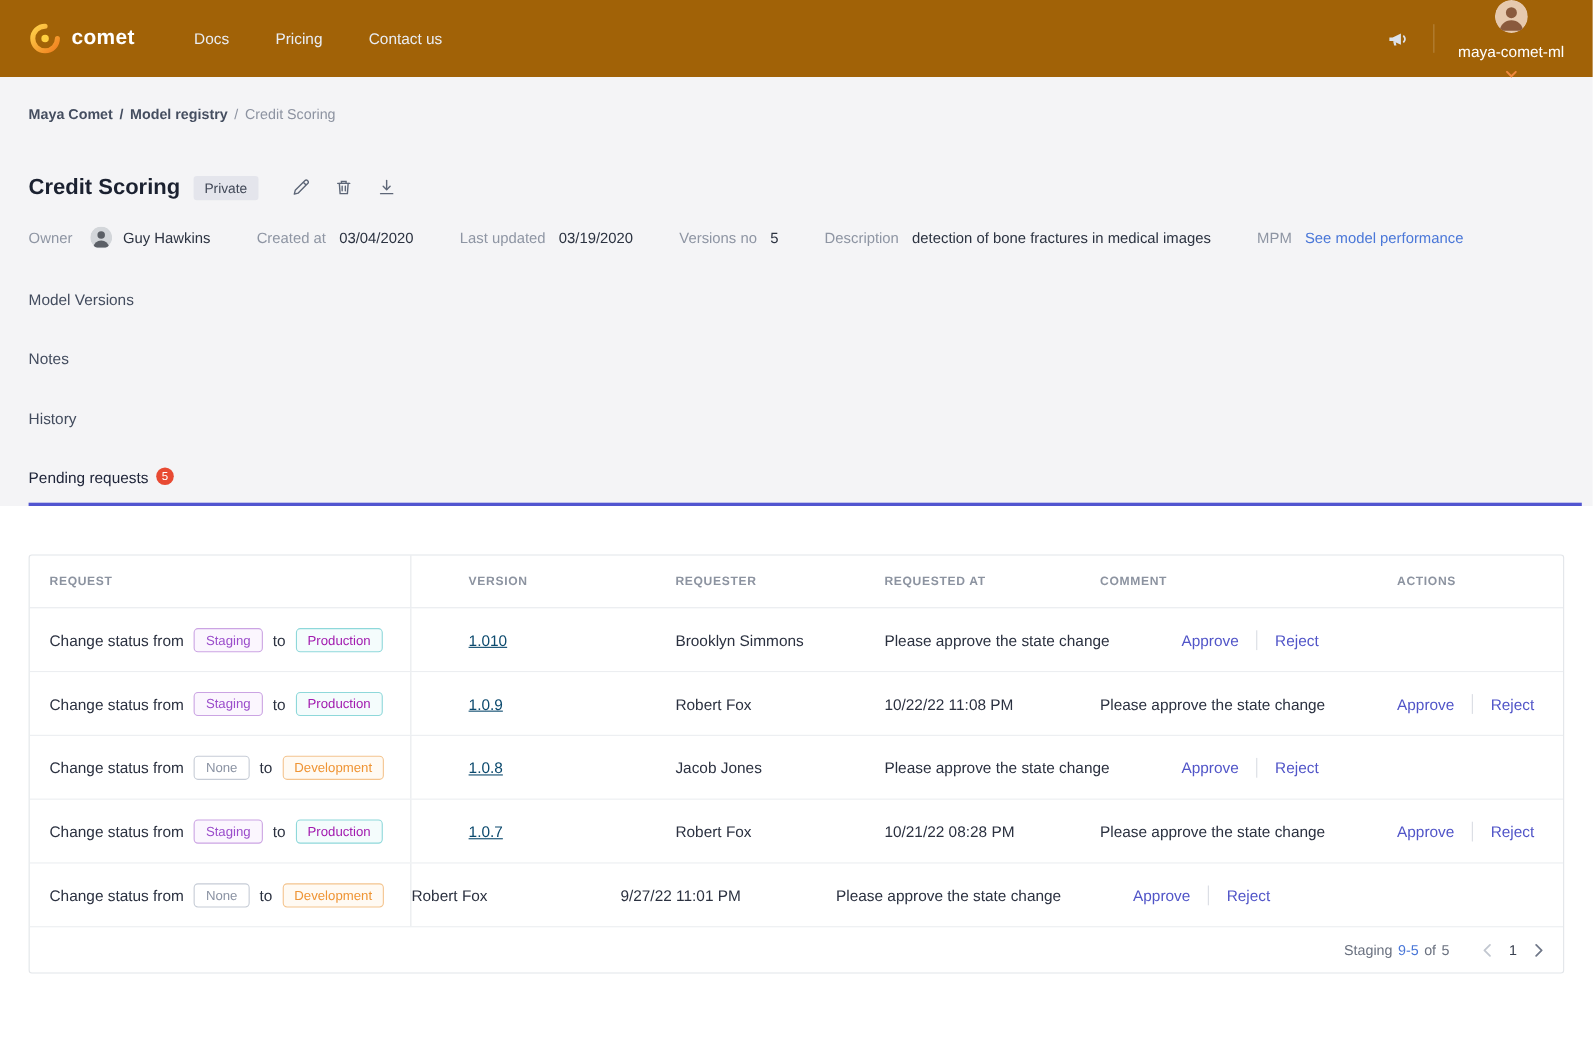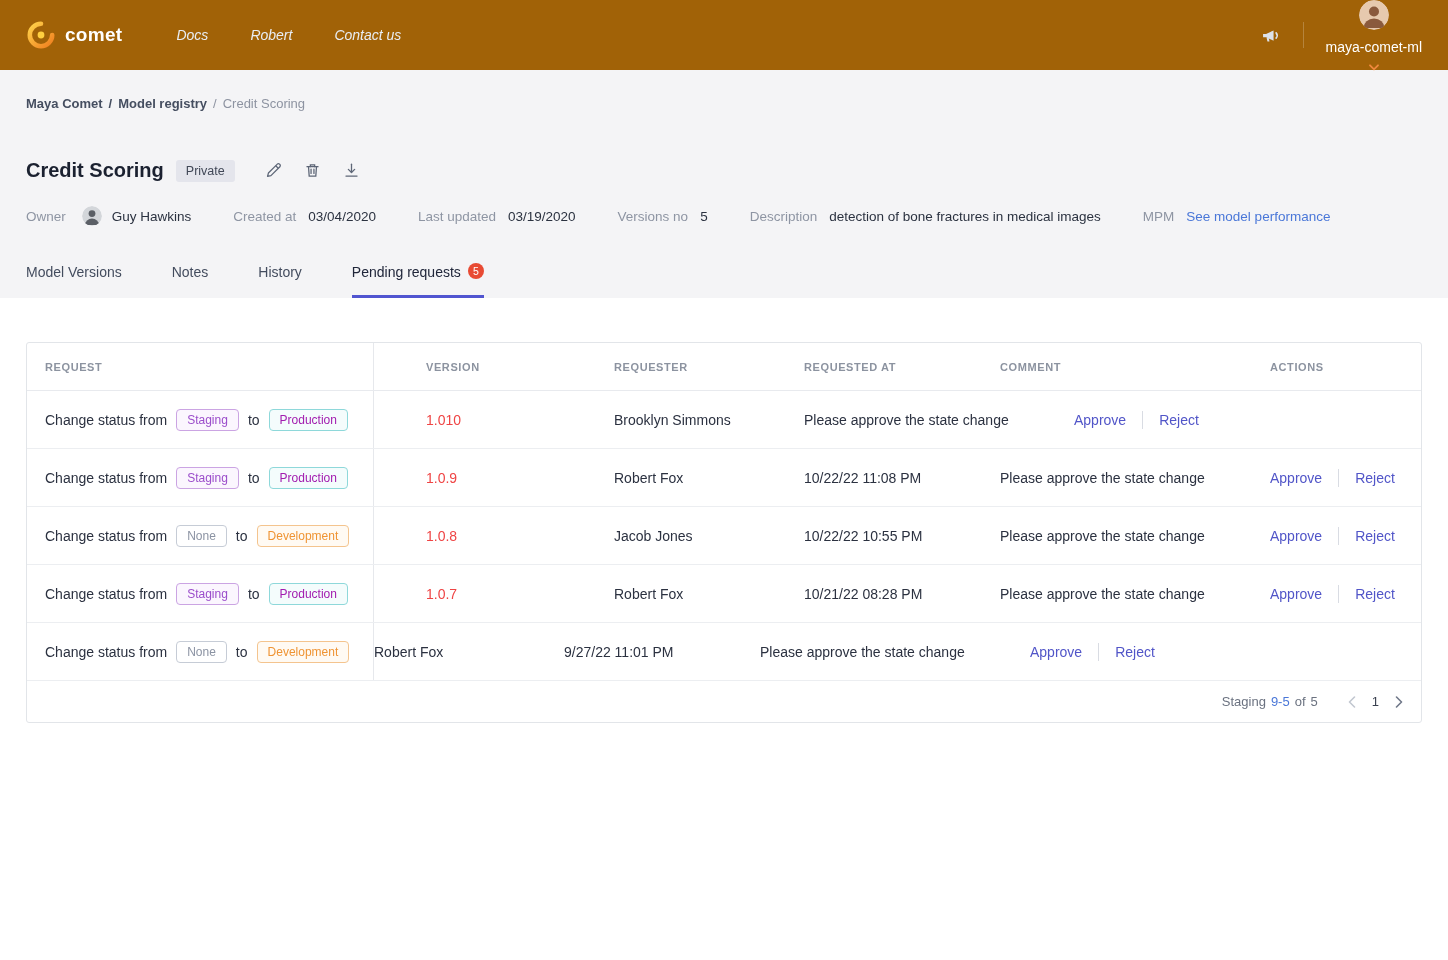--- a/index.html
+++ b/index.html
@@ -11,21 +11,21 @@
   }
 
   
   .navbar {
     height:70px; background:#a16207; display:flex; align-items:center;
     padding:0 26px;
   }
   .brand { display:flex; align-items:center; gap:9px; cursor:pointer; }
   .brand-name { color:#ffffff; font-size:19px; font-weight:bold; letter-spacing:0.3px; }
   .nav-links { display:flex; gap:34px; margin-left:50px; }
-  .nav-link { color:#e9edf3; font-size:14px; cursor:pointer; padding:6px 4px;font-style:italic; }
+  .nav-link { color:#e9edf3; font-size:14px; cursor:pointer; padding:6px 4px; }
   .nav-right { margin-left:auto; display:flex; align-items:center; }
   .icon-btn { display:inline-flex; align-items:center; justify-content:center; cursor:pointer; }
   .nav-divider { width:1px; height:26px; background:rgba(255,255,255,0.22); margin:0 22px; }
   .avatar { width:30px; height:30px; border-radius:50%; overflow:hidden; display:inline-flex; flex:none; }
   .user-chip { display:flex; align-items:center; gap:9px; cursor:pointer;flex-direction:column; }
   .user-name { color:#ffffff; font-size:14px; }
 
   
   .page-head { background:#f4f4f6; padding:26px 10px 0 26px; }
   .breadcrumb { font-size:13px; display:flex; gap:6px; align-items:center; }
@@ -44,21 +44,21 @@
 
   .meta-row { display:flex; align-items:center; margin-top:24px; font-size:13.5px; }
   .meta-item { display:flex; align-items:center; }
   .meta-item + .meta-item { margin-left:42px;justify-content:flex-end; }
   .meta-label { color:#8e95a3; }
   .meta-value { color:#2b3240; margin-left:12px; }
   .owner-avatar { width:20px; height:20px; border-radius:50%; overflow:hidden; display:inline-flex; margin-left:16px; }
   .owner-name { color:#2b3240; margin-left:10px; }
   .mpm-link { color:#4a77d8; margin-left:12px; cursor:pointer; }
 
-  .tabs { display:flex; gap:50px; margin-top:38px; }
+  .tabs { display:flex; gap:20px; margin-top:38px;flex-direction:column; }
   .tab { font-size:14px; color:#434c5e; padding-bottom:15px; cursor:pointer; display:flex; align-items:center; border-bottom:3px solid transparent; }
   .tab.active { color:#20263a; border-bottom-color:#5155d0; }
   .tab-badge {
     margin-left:7px; background:#e84a33; color:#ffffff; width:16px; height:16px;
     border-radius:50%; font-size:10.5px; display:inline-flex; align-items:center; justify-content:center;
     position:relative; top:-1px;
   }
 
   
   .content { padding:44px 26px 0 26px; background:#ffffff; }
@@ -79,21 +79,21 @@
 
   .badge {
     display:inline-flex; align-items:center; height:22px; padding:0 10px;
     border-radius:4px; font-size:12px; border:1px solid; margin:0 9px; white-space:nowrap;
   }
   .badge[data-variant="staging"]     { color:#9b4dcb; border-color:#cba4e3; background:#fbf6fe; }
   .badge[data-variant="production"]  { color:#a21caf; border-color:#8ed8da; background:#f4fcfc; }
   .badge[data-variant="none"]        { color:#8b93a3; border-color:#c6ccd6; background:#ffffff; }
   .badge[data-variant="development"] { color:#ef9434; border-color:#f4c48e; background:#fffaf3; }
 
-  .version-link { color:#ef4444; cursor:pointer; }
+  .version-link { color:#0c4a6e; text-decoration:underline; cursor:pointer; }
   .action-link { color:#5155c8; cursor:pointer; }
   .action-divider { width:1px; height:18px; background:#d9dce3; margin:0 16px; }
 
   .pagination-row { display:flex; align-items:center; justify-content:flex-end; height:41px; padding-right:18px; font-size:13px; }
   .showing { display:flex; align-items:center; gap:5px; color:#6b7280; }
   .showing .range { color:#4a77d8; }
   .pager { display:flex; align-items:center; gap:16px; margin-left:30px; }
   .pager-chevron { cursor:pointer; display:inline-flex; }
   .pager-chevron.prev { color:#c2c7d0; }
   .pager-chevron.next { color:#707889; }
@@ -113,21 +113,21 @@
           </linearGradient>
         </defs>
         <path d="M15 3.8 a11.2 11.2 0 1 0 11.2 11.2" fill="none" stroke="url(#lg)" stroke-width="4.6" stroke-linecap="round"></path>
         <circle cx="15" cy="15" r="3.4" fill="#ffcf3f"></circle>
       </svg>
     </span>
     <span class="brand-name">comet</span>
   </div>
   <div class="nav-links">
     <span class="nav-link">Docs</span>
-    <span class="nav-link">Robert</span>
+    <span class="nav-link">Pricing</span>
     <span class="nav-link">Contact us</span>
   </div>
   <div class="nav-right">
     <span class="icon-btn">
       <svg width="21" height="21" viewBox="0 0 24 24">
         <path d="M3.5 10.3v3.6h3.4l8.6 4V6.2l-8.6 4.1H3.5z" fill="#dde2ea"></path>
         <path d="M18.4 9a4.6 4.6 0 0 1 0 6" fill="none" stroke="#dde2ea" stroke-width="1.8" stroke-linecap="round"></path>
         <path d="M7.5 14.5l1 4.3h2.3l-.8-4.2" fill="#dde2ea"></path>
       </svg>
     </span>
@@ -288,21 +288,20 @@
       <div class="cell c-request">
         <span>Change status from</span>
         <span class="badge" data-variant="none">None</span>
         <span>to</span>
         <span class="badge" data-variant="development">Development</span>
       </div>
       <div class="cell c-version">
           <span class="version-link">1.0.8</span>
         </div>
       <div class="cell c-requester">Jacob Jones</div>
-      <div class="cell c-requested">10/22/22 10:55 PM</div>
       <div class="cell c-comment">Please approve the state change</div>
       <div class="cell c-actions">
         <span class="action-link">Approve</span>
         <span class="action-divider"></span>
         <span class="action-link">Reject</span>
       </div>
     </div>
 
     <div class="trow">
       <div class="cell c-request">

